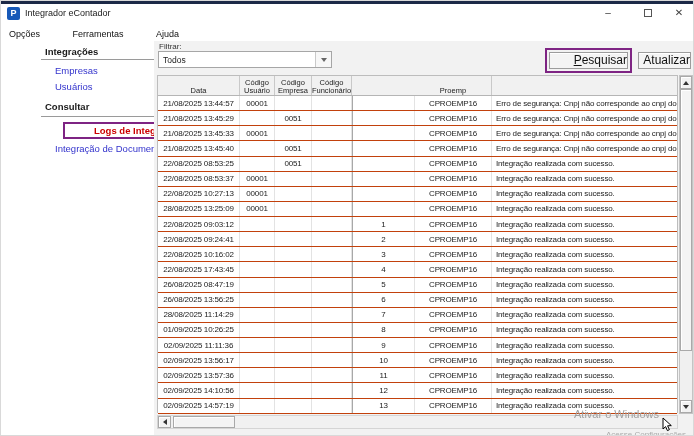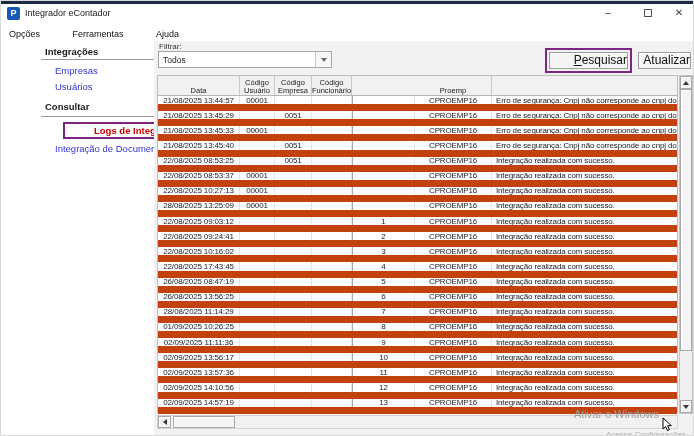--- a/index.html
+++ b/index.html
@@ -60,21 +60,21 @@
              border:2px solid var(--annotation,#7E2483); }
 
   
   .table { position:absolute; left:3px; top:34px; width:521px; height:338px; background:#fff;
            border:1px solid #bdbdbd; }
   .thead { display:flex; height:20px; background:#f1f1f1; border-bottom:1px solid #b5b5b5; }
   .th { display:flex; flex-direction:column; align-items:center; justify-content:flex-end;
         font-size:7.5px; line-height:8px; color:#222; border-right:1px solid #c9c9c9;
         overflow:hidden; white-space:nowrap; }
   .tbody { display:flex; flex-direction:column; }
-  .tr { display:flex; height:15.14px; flex:none; border-bottom:7px solid #c2410c; background:#fff; }
+  .tr { display:flex; height:15.14px; flex:none; border-bottom:1px solid #c2410c; background:#fff; }
   .td { display:flex; align-items:center; justify-content:center; font-size:8px; color:#222;
         border-right:1px solid #e3e3e3; overflow:hidden; white-space:nowrap; letter-spacing:-0.15px; }
   .col0 { width:82px; } .col1 { width:35px; } .col2 { width:37px; } .col3 { width:40px; }
   .col4 { width:63px; } .col5 { width:77px; } .col6 { flex:1; border-right:none; }
   .th.col4 { align-items:flex-start; padding-left:2px;margin-top:48px; }
   .td.col6 { justify-content:flex-start; padding-left:4px; }
   .dark-left { border-left:1px solid #a8a8a8; }
 
   
   .vscroll { position:absolute; left:525px; top:34px; width:14px; height:339px; background:#f0f0f0;

